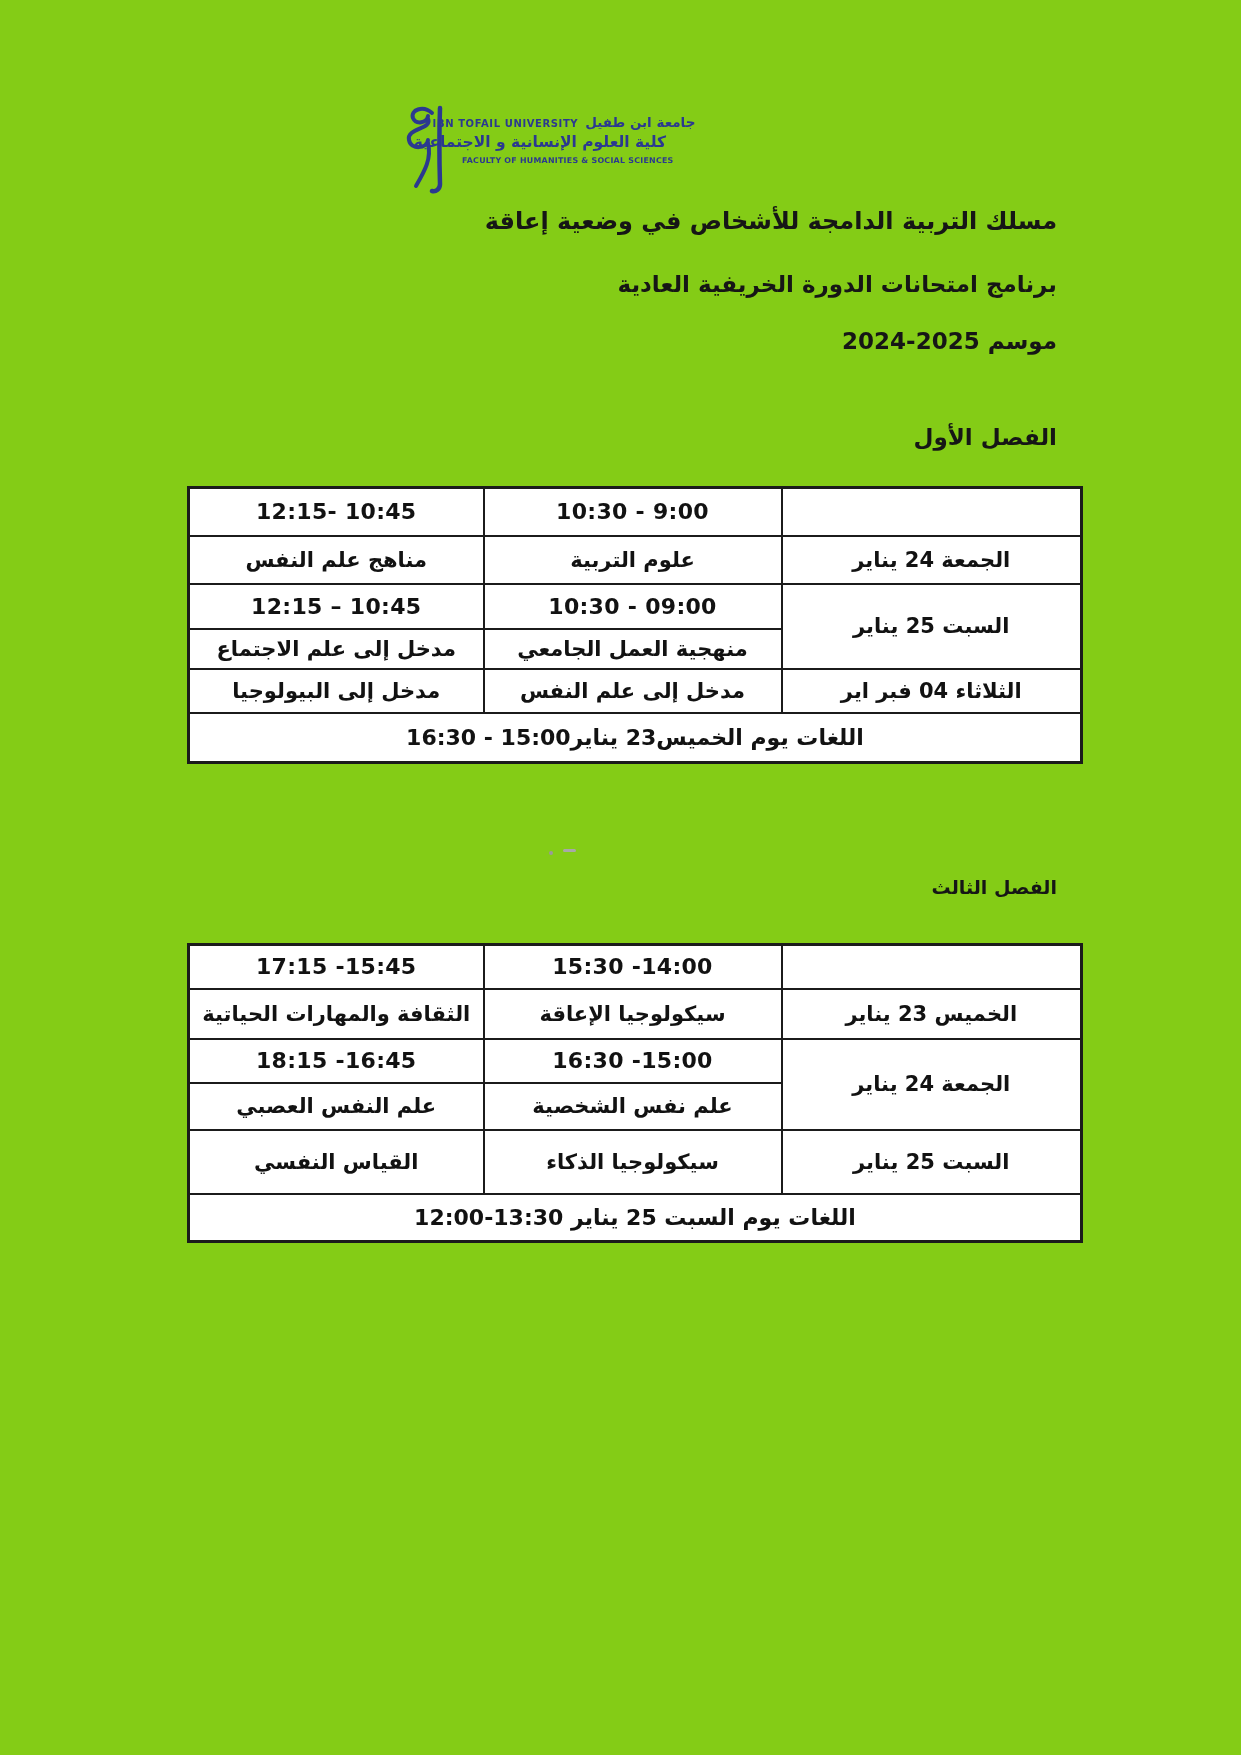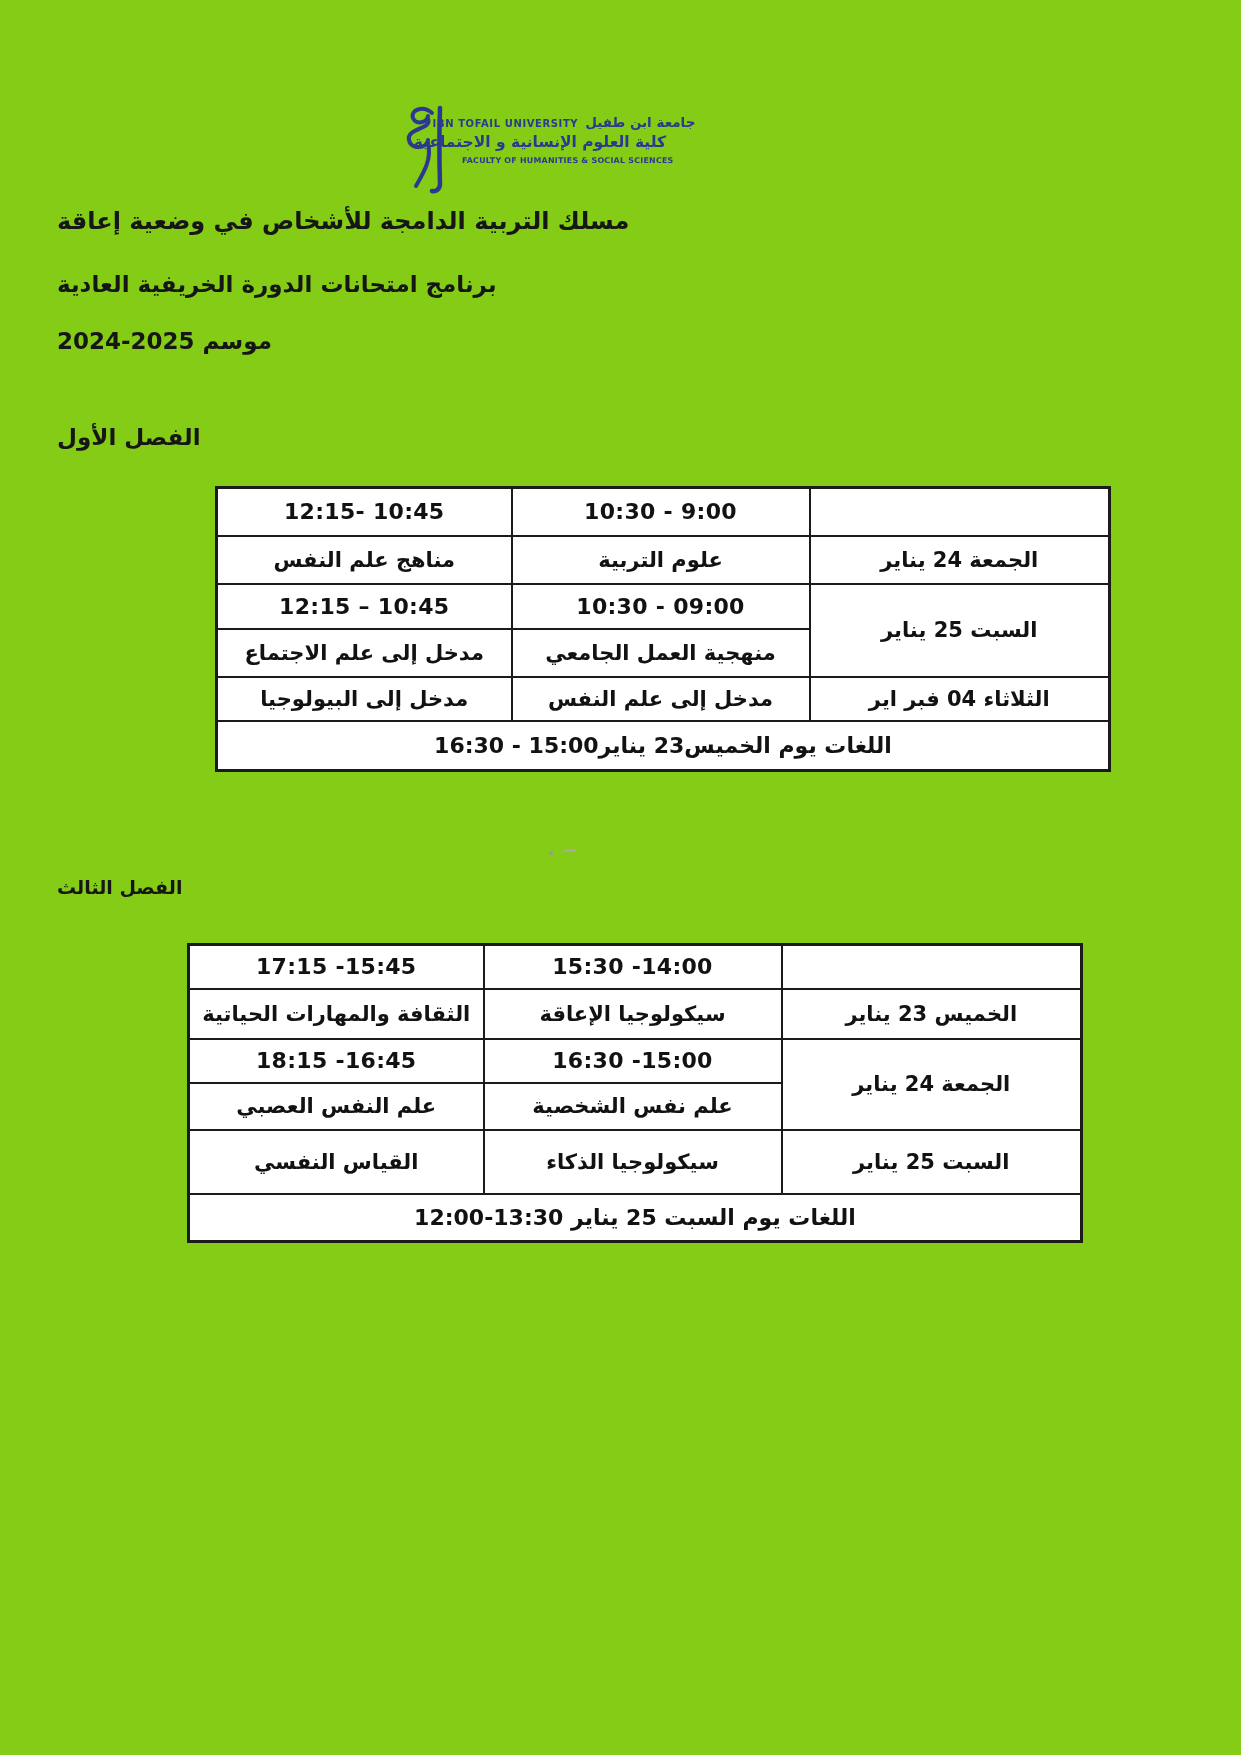--- a/index.html
+++ b/index.html
@@ -20,21 +20,21 @@
   .logo-mark{flex:0 0 auto;}
   .logo-text{display:flex; flex-direction:column; width:204px; padding-top:12px;}
   .logo-l1{display:flex; direction:ltr; justify-content:center; align-items:baseline; gap:7px; white-space:nowrap;}
   .logo-l1-en{font-size:10px; font-weight:bold; letter-spacing:0.6px;}
   .logo-l1-ar{font-size:13.5px; font-weight:bold;}
   .logo-l2{direction:rtl; text-align:center; font-size:15.5px; font-weight:bold; margin-top:3px; white-space:nowrap;}
   .logo-l3{direction:ltr; text-align:center; font-size:7.9px; font-weight:bold; letter-spacing:0.25px; margin-top:5px; white-space:nowrap;}
   
   .center-line{
     position:absolute; left:57px; width:1000px;
-    direction:rtl; text-align:left;
+    direction:rtl; text-align:right;
     font-weight:bold; color:#161616;
   }
   .title-main{top:207px; font-size:24px;}
   .title-sub{top:271px; font-size:23px;}
   .title-season{top:328px; font-size:23px;}
   .section-heading-1{top:424px; font-size:23px;}
   .section-heading-3{top:876px; font-size:19px;}
   
   .artifact-dot{position:absolute; left:549px; top:851px; width:4px; height:4px; background:#9a9a9a; border-radius:50%;}
   .artifact-dash{position:absolute; left:563px; top:849px; width:13px; height:3px; background:#a8a8a8; border-radius:2px;}
@@ -45,26 +45,26 @@
     border-collapse:collapse;
     border:3px solid #1b1b1b;
     background:#ffffff;
   }
   .doc-table td{
     border:2px solid #1b1b1b;
     text-align:center; vertical-align:middle;
     font-weight:bold; color:#121212;
     padding:0 6px; overflow:hidden;
   }
-  #table1{top:486px;margin-left:28px;}
+  #table1{top:486px;}
   #table2{top:943px;}
   #table1 tr:nth-child(1){height:48px;}
   #table1 tr:nth-child(2){height:48px;}
   #table1 tr:nth-child(3){height:45px;}
-  #table1 tr:nth-child(4){height:48px;}
+  #table1 tr:nth-child(4){height:40px;}
   #table1 tr:nth-child(5){height:44px;}
   #table1 tr:nth-child(6){height:50px;}
   #table2 tr:nth-child(1){height:44px;}
   #table2 tr:nth-child(2){height:50px;}
   #table2 tr:nth-child(3){height:44px;}
   #table2 tr:nth-child(4){height:47px;}
   #table2 tr:nth-child(5){height:64px;}
   #table2 tr:nth-child(6){height:48px;border-radius:23px;}
   .time-cell{direction:ltr; font-size:22px; letter-spacing:0.3px;}
   .subject-cell{direction:rtl; font-size:21px;}

